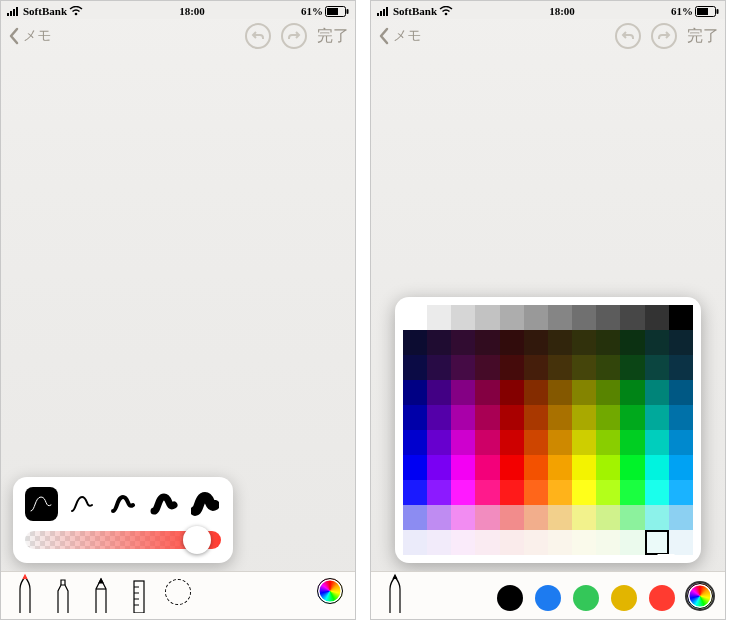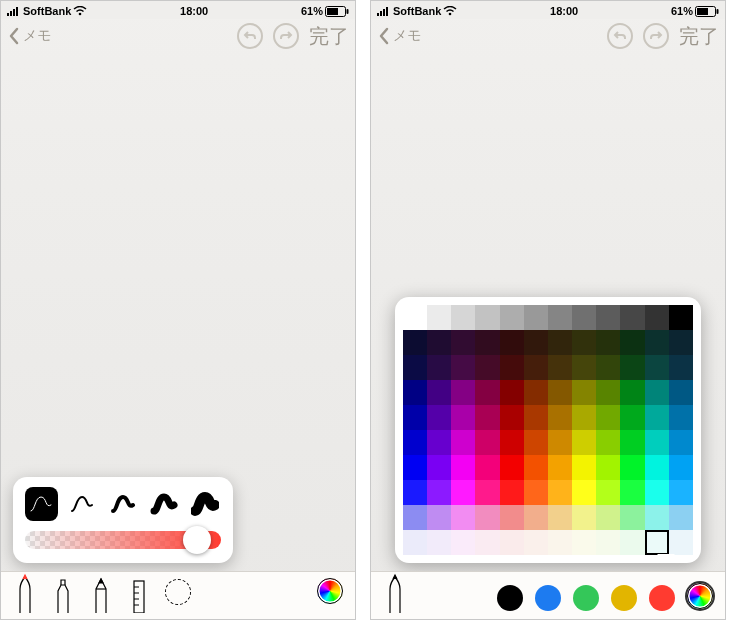--- a/index.html
+++ b/index.html
@@ -6,34 +6,34 @@
   html, body { width: 731px; height: 622px; overflow: hidden; font-family: -apple-system, "Hiragino Sans", sans-serif; background:#fff; }
   .wrap { display:flex; gap:14px; padding:0; }
   .phone {
     width: 356px; height: 620px; position:relative;
     background: linear-gradient(180deg,#f1f0ee 0%,#eeedeb 30%,#e9e8e6 100%);
     border:1px solid #c8c8c8;
     overflow:hidden;
   }
   
   .status { height:18px; display:flex; align-items:center; justify-content:space-between;
-    padding:2px 6px 0 6px; font-size:11px; font-weight:600; color:#000; background:#efeeec; }
+    padding:2px 6px 0 6px; font-size:11px; font-weight:600; color:#000; background:#efeeec;font-family:Liberation Serif, serif; }
   .status .left, .status .right { display:flex; align-items:center; gap:2px; }
   .status svg { display:block; }
   .status .time { font-size:11px; font-weight:700; }
   
   .nav { height:34px; display:flex; align-items:center; justify-content:space-between;
     padding:0 6px; background:transparent; }
   .nav .back { display:flex; align-items:center; gap:2px; color:#9b958b; font-size:14px; }
   .nav .back svg { stroke:#9b958b; }
   .nav .actions { display:flex; align-items:center; gap:10px; }
   .circ-btn { width:26px; height:26px; border-radius:50%; border:2px solid #cac6be;
     display:flex; align-items:center; justify-content:center; color:#cac6be; }
   .circ-btn svg { stroke:#cac6be; fill:none; stroke-width:2; }
-  .done { color:#9b958b; font-size:20px; }
+  .done { color:#9b958b; font-size:16px; }
   
   .toolbar { position:absolute; left:0; right:0; bottom:0; height:48px; background:#fdfcfa;
     border-top:1px solid #d6d3ce; display:flex; align-items:flex-end; justify-content:space-between;
     padding:0 12px 6px 12px; }
   .tools { display:flex; align-items:flex-end; gap:14px; }
   .tool-icon { width:24px; height:38px; display:flex; align-items:flex-end; justify-content:center; }
   .tool-icon svg { stroke:#000; fill:none; stroke-width:1.2; }
   .tool-icon.sel svg { stroke:#000; }
   .lasso { width:26px; height:26px; border:1.6px dashed #000; border-radius:50%; align-self:center; margin-bottom:4px;}
   .color-wheel { width:26px; height:26px; border-radius:50%; align-self:center; margin-bottom:4px;

